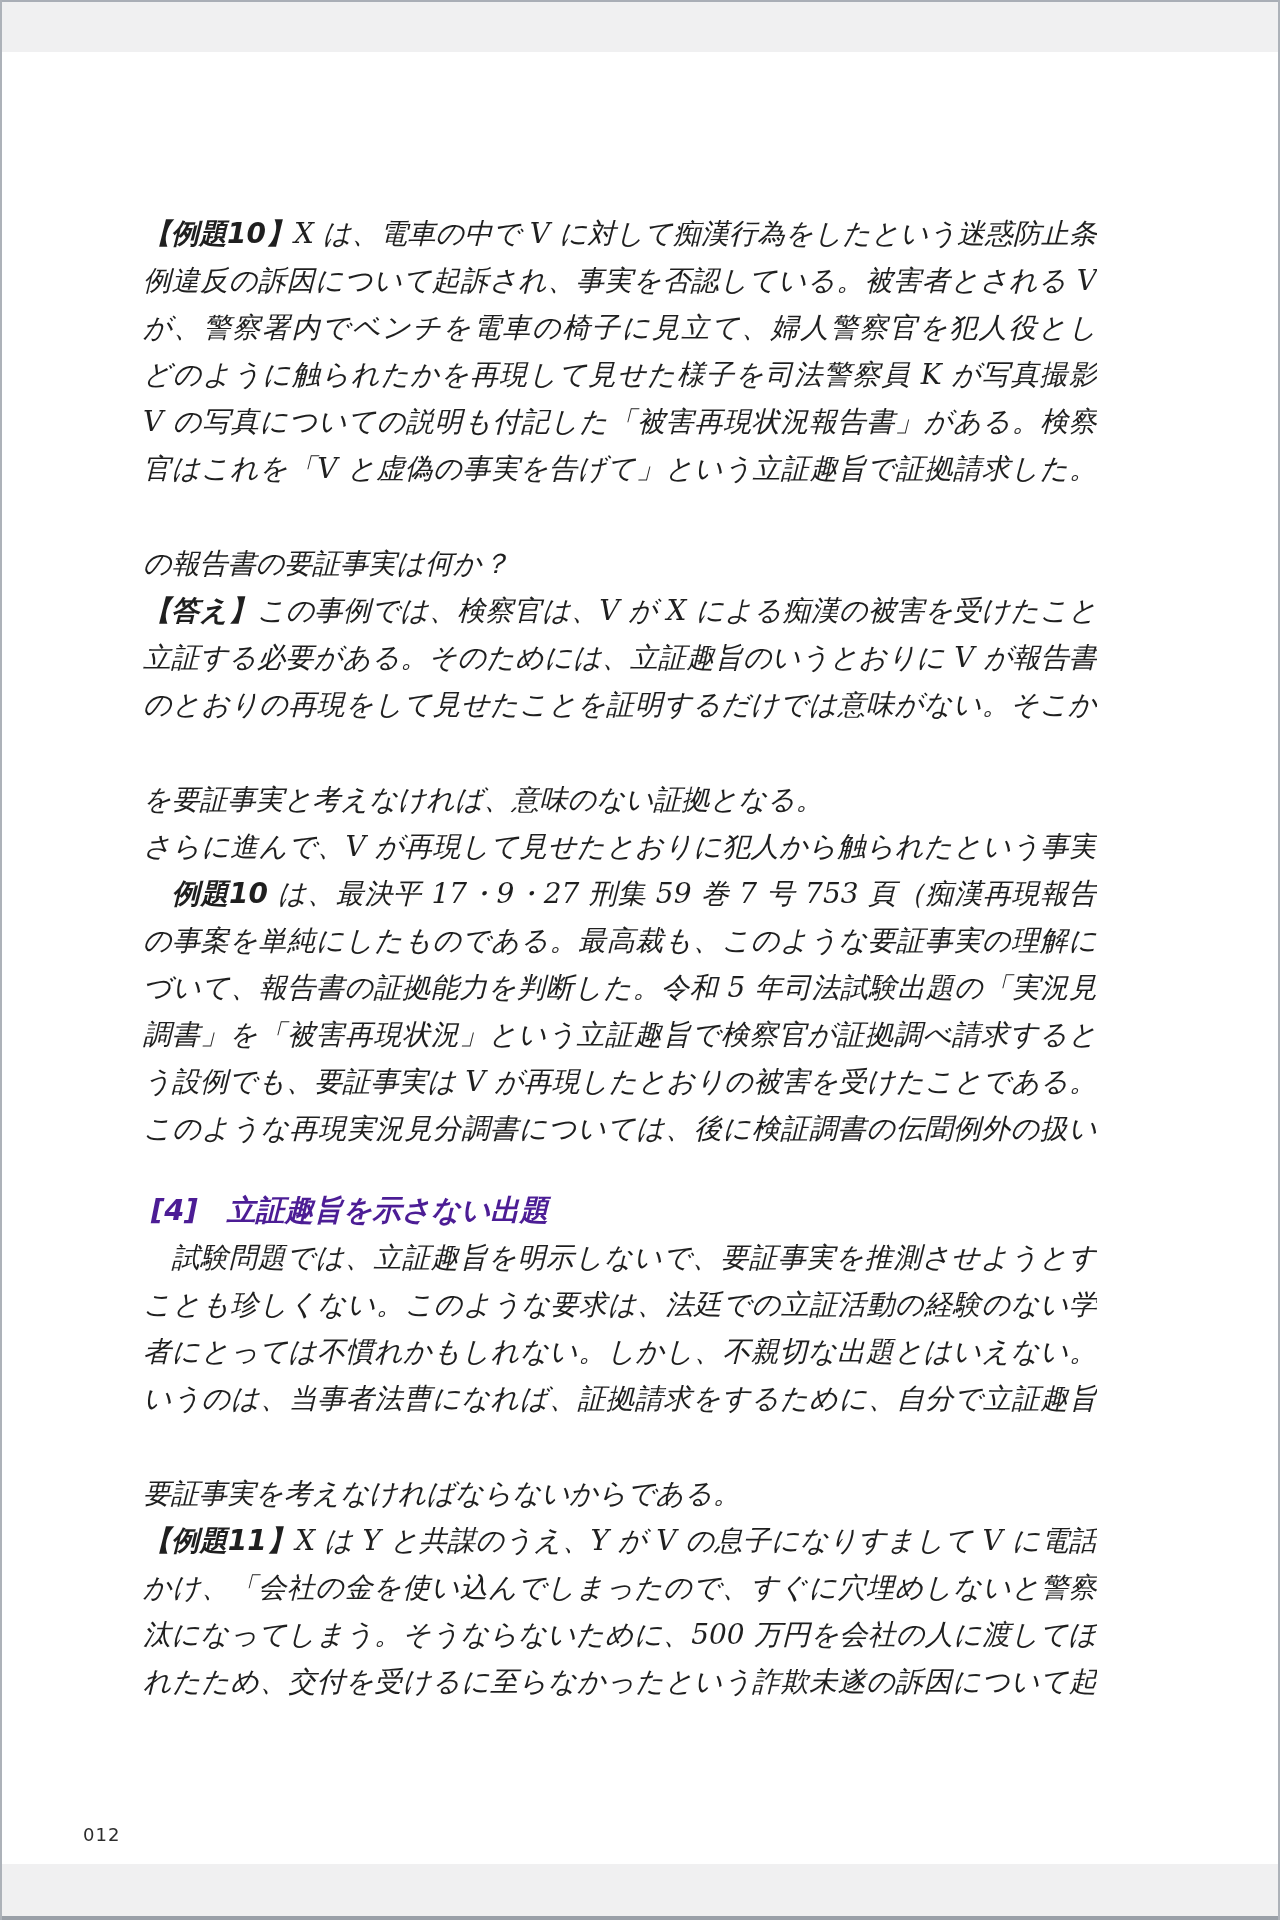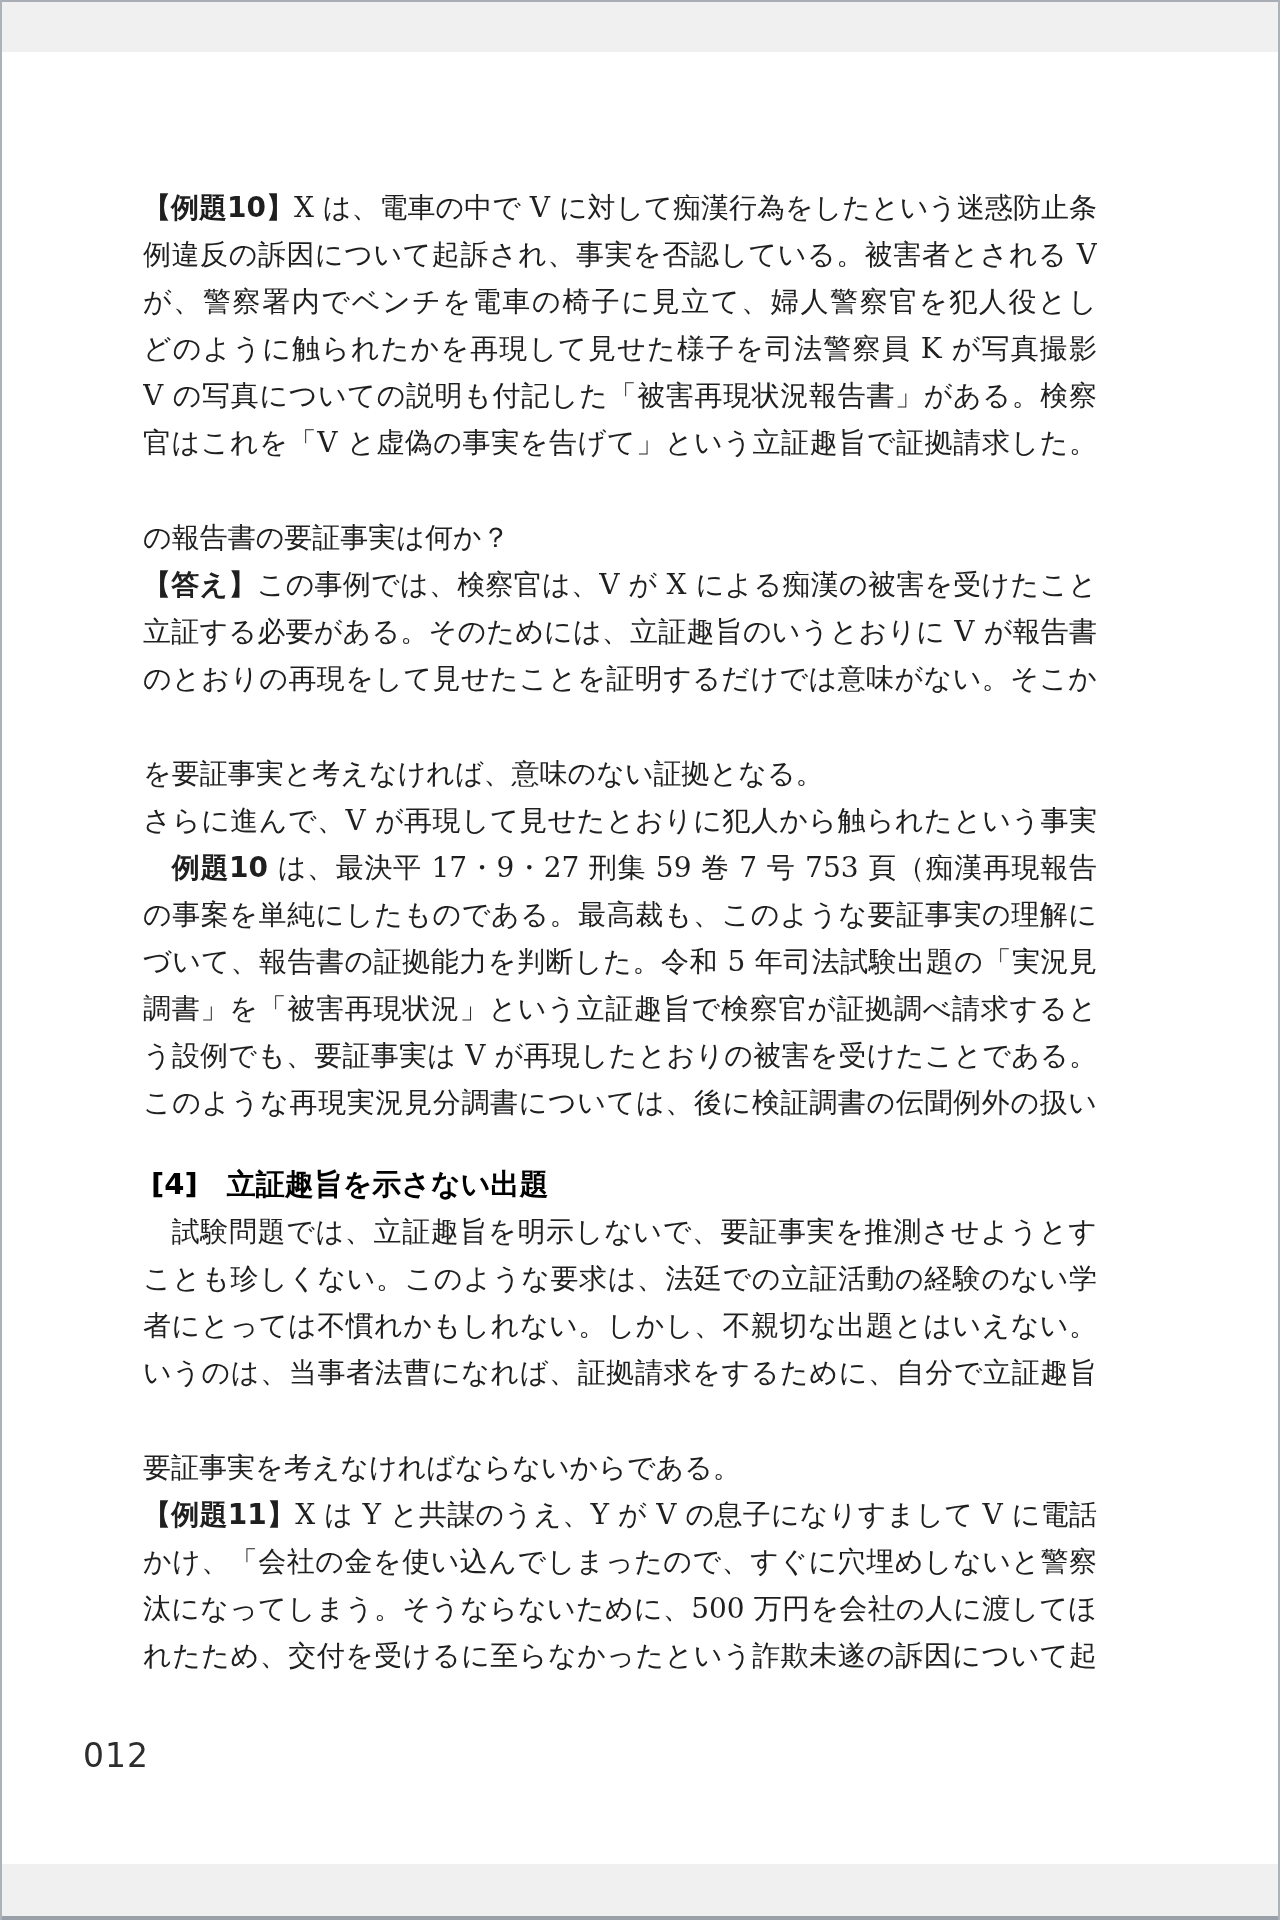--- a/index.html
+++ b/index.html
@@ -4,31 +4,31 @@
 <style>
   html,body{margin:0;padding:0;}
   .screen{position:relative;width:1280px;height:1920px;background:#ffffff;overflow:hidden;
           font-family:"DejaVu Serif", serif;}
   .band{position:absolute;left:0;width:1280px;background:#f0f0f1;box-sizing:border-box;}
   .band.top{top:0;height:52px;border-top:2px solid #a9aeb6;}
   .band.bottom{bottom:0;height:56px;border-bottom:4px solid #9aa0a8;}
   .edge{position:absolute;top:0;bottom:0;width:2px;background:#adb2b9;}
   .edge.left{left:0;}
   .edge.right{right:0;}
-  .textblock{position:absolute;left:143px;top:184px;width:954px;color:#1f1f1f;
-             font-size:28px;line-height:47px;}
+  .textblock{position:absolute;left:143px;top:210px;width:954px;color:#1f1f1f;
+             font-size:28px;line-height:47px;font-style:italic;}
   .para{margin:0;}
   .line{height:47px;overflow:hidden;text-align:justify;text-align-last:justify;}
   .line.last{text-align-last:left;margin-top:48px;}
   .gothic-bold{font-family:"DejaVu Sans", sans-serif;font-weight:700;}
   .heading{font-family:"DejaVu Sans", sans-serif;font-weight:600;font-size:29px;
-           color:#000000;margin-top:35px;padding-left:8px;height:47px;line-height:47px;
+           color:#4c1d95;margin-top:35px;padding-left:8px;height:47px;line-height:47px;
            text-align:left;}
-  .page-number{position:absolute;left:83px;top:1736px;font-family:"DejaVu Sans", sans-serif;
-               font-size:33px;color:#2d2d2d;letter-spacing:1px;}
+  .page-number{position:absolute;left:83px;top:1824px;font-family:"DejaVu Sans", sans-serif;
+               font-size:18px;color:#2d2d2d;letter-spacing:1px;}
 </style>
 </head>
 <body>
 
 <div class="screen">
   <div class="band top"></div>
   <div class="band bottom"></div>
   <div class="edge left"></div>
   <div class="edge right"></div>
 

